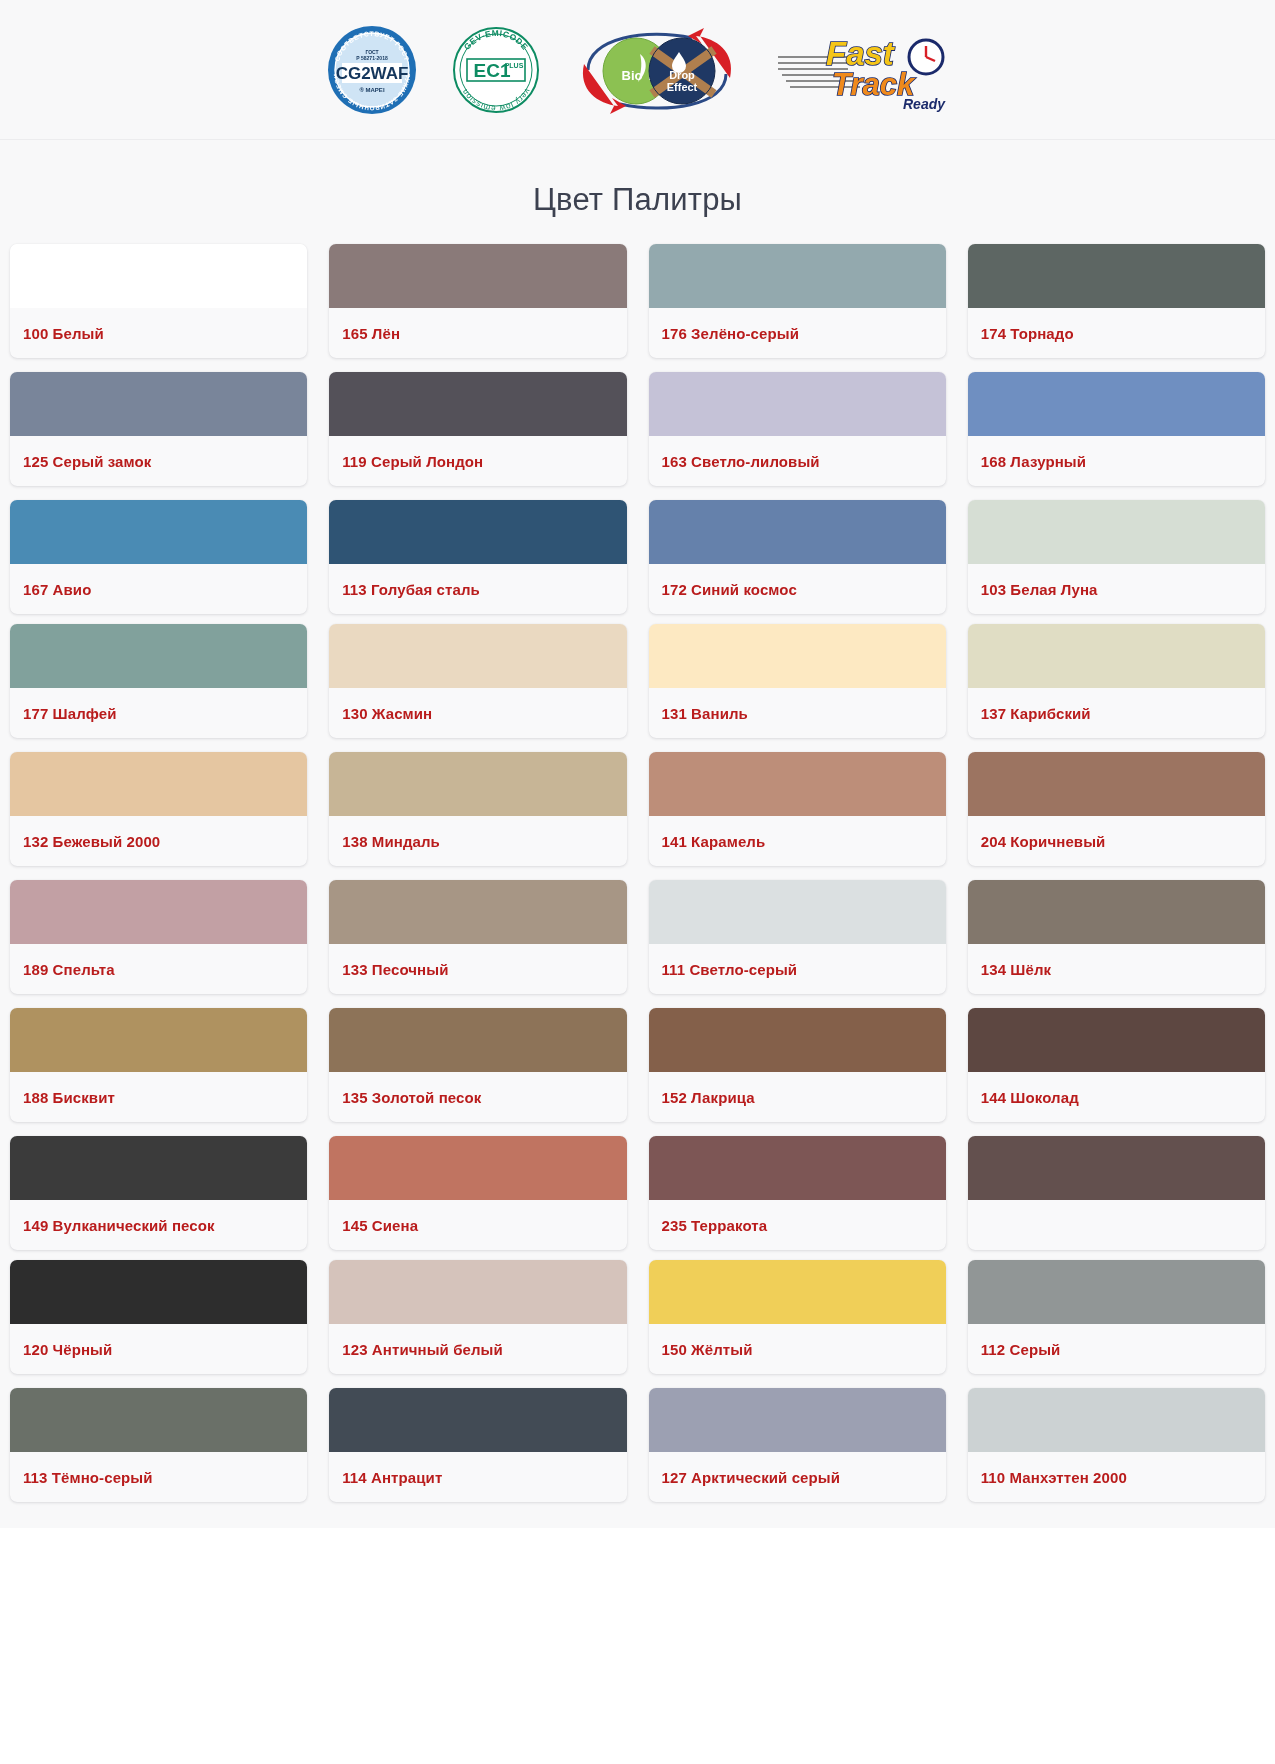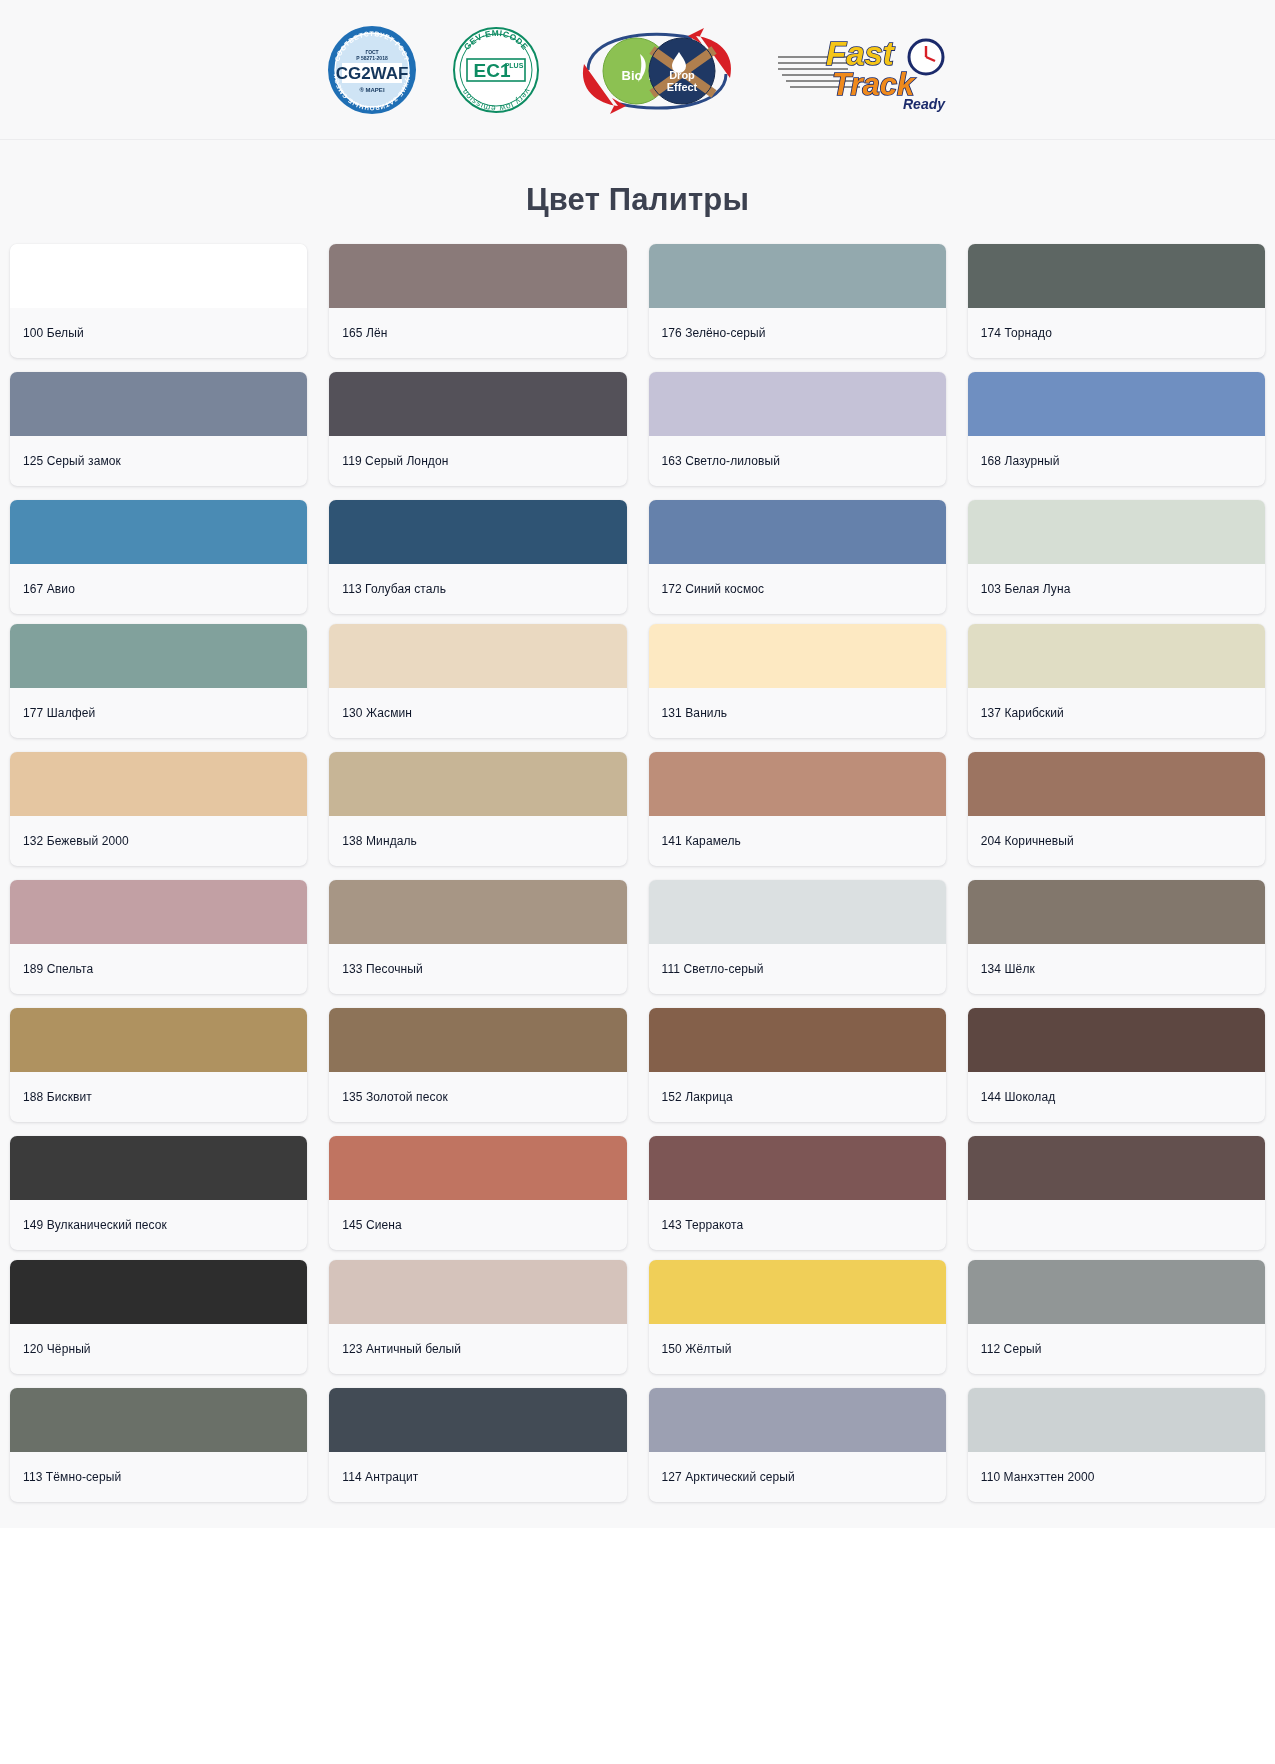--- a/index.html
+++ b/index.html
@@ -36,21 +36,21 @@
   
   .title-wrap {
     width: 100%;
     padding: 42px 0 26px 0;
     background: #f8f8f9;
     text-align: center;
   }
   .page-title {
     margin: 0;
     font-size: 31px;
-    font-weight: bold;
+    font-weight: normal;
     color: #3c4150;
     letter-spacing: 0.2px;
     font-family: "Liberation Sans", "DejaVu Sans", sans-serif;
   }
 
   
   .palette {
     background: #f8f8f9;
     padding: 0 10px 26px 10px;
   }
@@ -81,24 +81,25 @@
   .swatch-color {
     height: 64px;
     width: 100%;
     flex: 0 0 64px;
   }
   .swatch-label {
     flex: 1 1 auto;
     display: flex;
     align-items: center;
     padding: 0 13px;
-    font-size: 12px;
-    color: #0f172a;
+    font-size: 15px;
+    color: #b91c1c;
     letter-spacing: 0.1px;
     white-space: nowrap;
+    font-weight: bold;
   }
 
   
   svg { display: block; }
 </style>
 </head>
 <body>
 
 <div class="page">
 
@@ -323,21 +324,21 @@
           <div class="swatch-card">
             <div class="swatch-color" style="background: rgb(59, 59, 59);"></div>
             <div class="swatch-label">149 Вулканический песок</div>
           </div>
           <div class="swatch-card">
             <div class="swatch-color" style="background: rgb(192, 116, 97);"></div>
             <div class="swatch-label">145 Сиена</div>
           </div>
           <div class="swatch-card">
             <div class="swatch-color" style="background: rgb(125, 86, 85);"></div>
-            <div class="swatch-label">143 Терракота</div>
+            <div class="swatch-label">235 Терракота</div>
           </div>
           <div class="swatch-card">
             <div class="swatch-color" style="background: rgb(99, 80, 78);"></div>
           </div>
         </div>
       </div>
       <div class="group">
         <div class="row">
           <div class="swatch-card">
             <div class="swatch-color" style="background: rgb(45, 45, 45);"></div>

